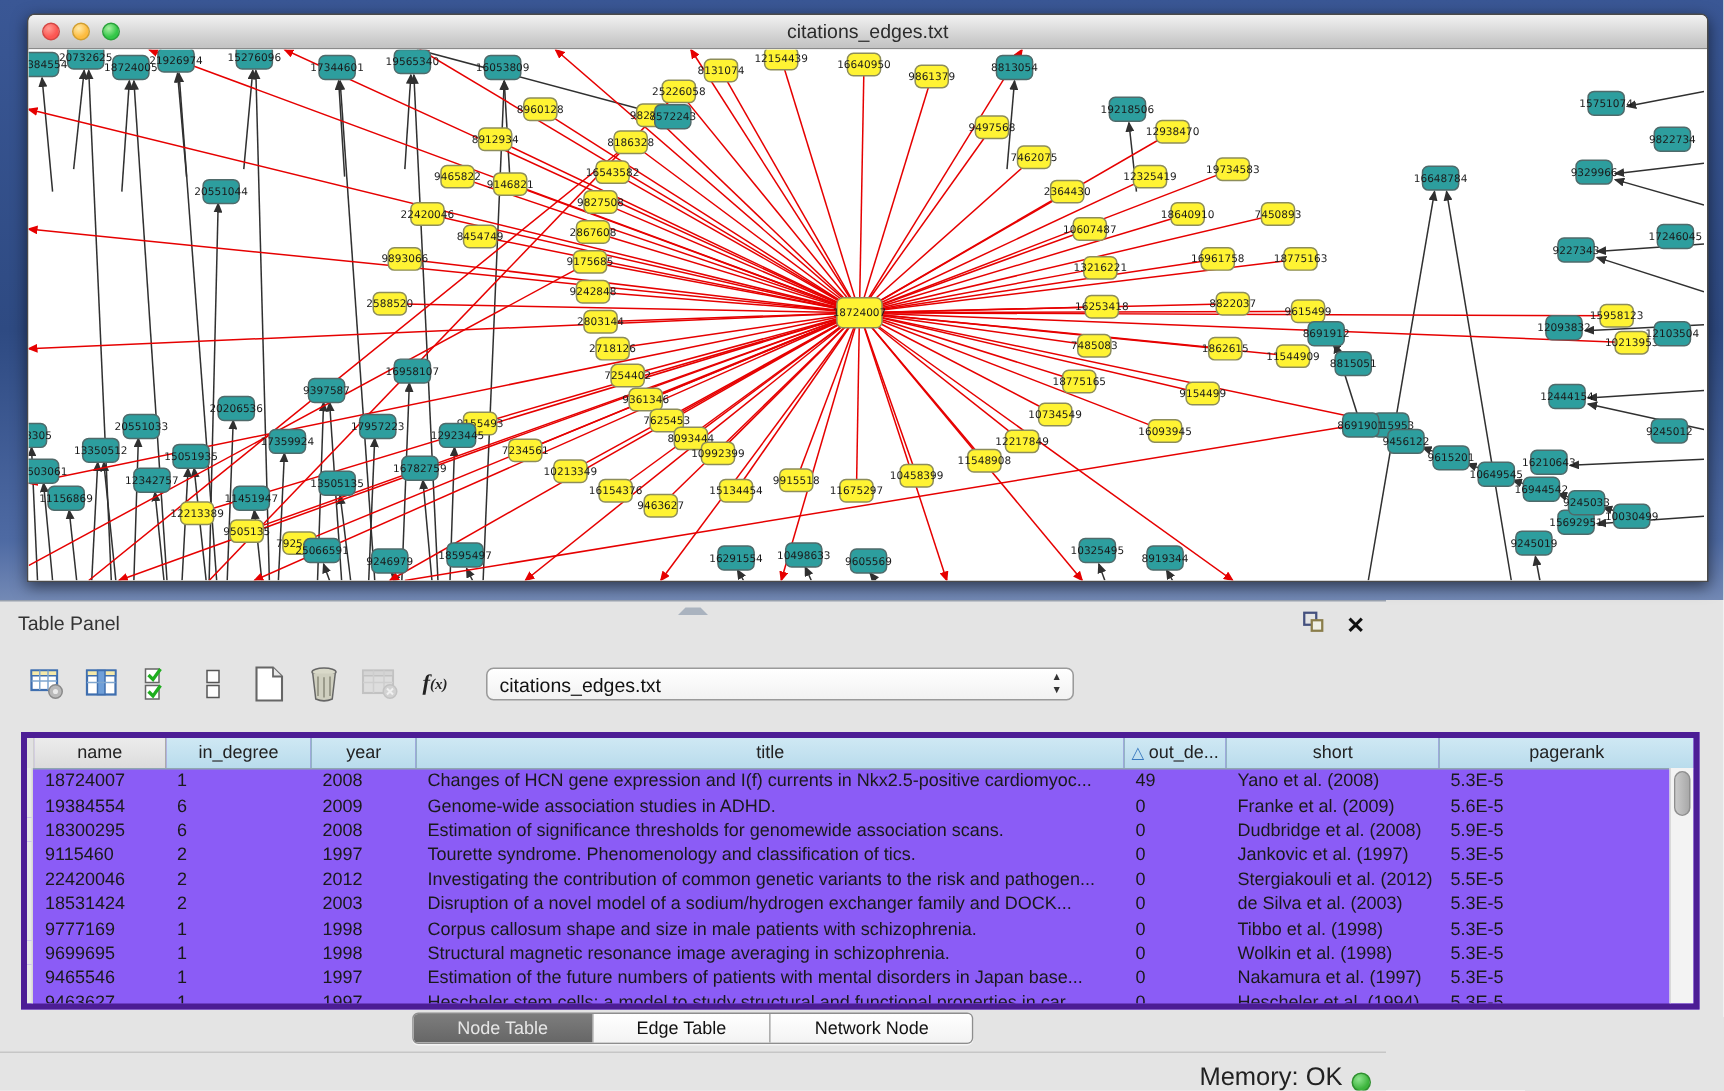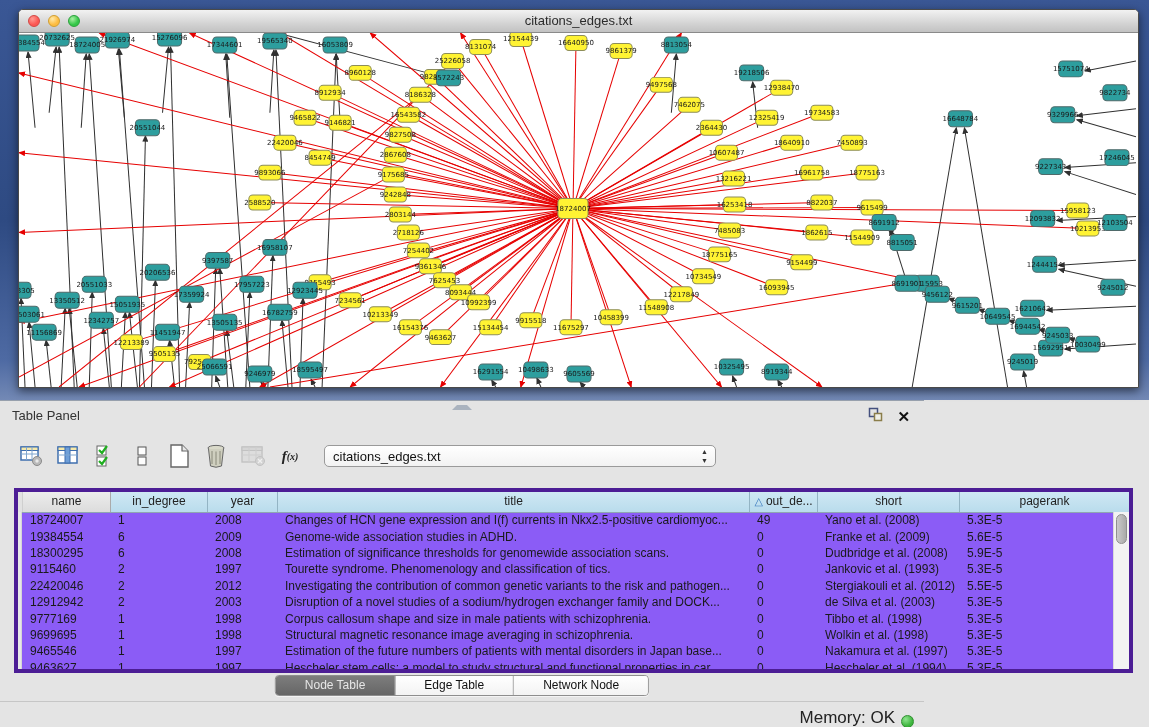--- a/index.html
+++ b/index.html
@@ -886,39 +886,39 @@
           <span class="td c5">Dudbridge et al. (2008)</span>
           <span class="td c6">5.9E-5</span>
         </div>
         <div class="tr">
           <span class="td g"></span>
           <span class="td c0">9115460</span>
           <span class="td c1">2</span>
           <span class="td c2">1997</span>
           <span class="td c3">Tourette syndrome. Phenomenology and classification of tics.</span>
           <span class="td c4">0</span>
-          <span class="td c5">Jankovic et al. (1993)</span>
+          <span class="td c5">Jankovic et al. (1997)</span>
           <span class="td c6">5.3E-5</span>
         </div>
         <div class="tr">
           <span class="td g"></span>
           <span class="td c0">22420046</span>
           <span class="td c1">2</span>
           <span class="td c2">2012</span>
           <span class="td c3">Investigating the contribution of common genetic variants to the risk and pathogen...</span>
           <span class="td c4">0</span>
           <span class="td c5">Stergiakouli et al. (2012)</span>
           <span class="td c6">5.5E-5</span>
         </div>
         <div class="tr">
           <span class="td g"></span>
-          <span class="td c0">12912942</span>
+          <span class="td c0">18531424</span>
           <span class="td c1">2</span>
           <span class="td c2">2003</span>
-          <span class="td c3">Disruption of a novel studies of a sodium/hydrogen exchanger family and DOCK...</span>
+          <span class="td c3">Disruption of a novel model of a sodium/hydrogen exchanger family and DOCK...</span>
           <span class="td c4">0</span>
           <span class="td c5">de Silva et al. (2003)</span>
           <span class="td c6">5.3E-5</span>
         </div>
         <div class="tr">
           <span class="td g"></span>
           <span class="td c0">9777169</span>
           <span class="td c1">1</span>
           <span class="td c2">1998</span>
           <span class="td c3">Corpus callosum shape and size in male patients with schizophrenia.</span>

